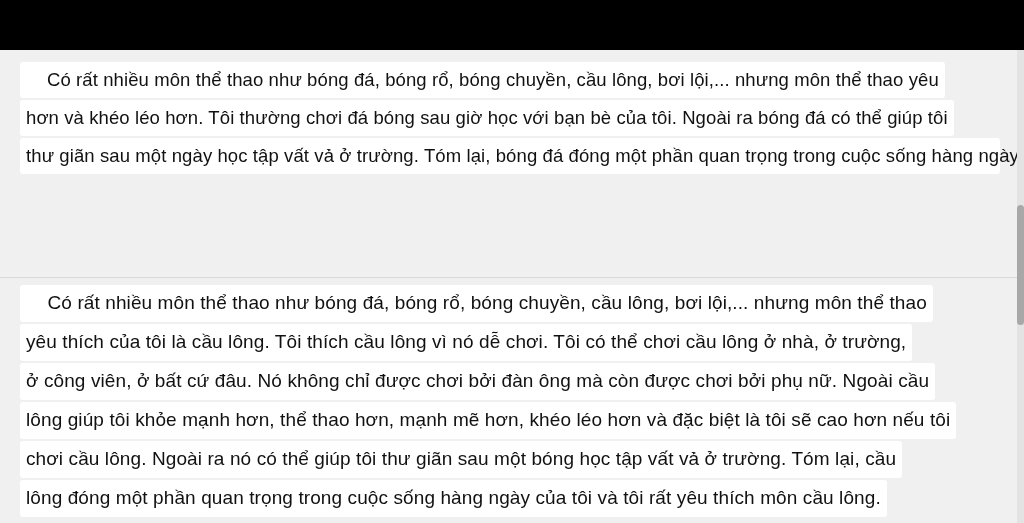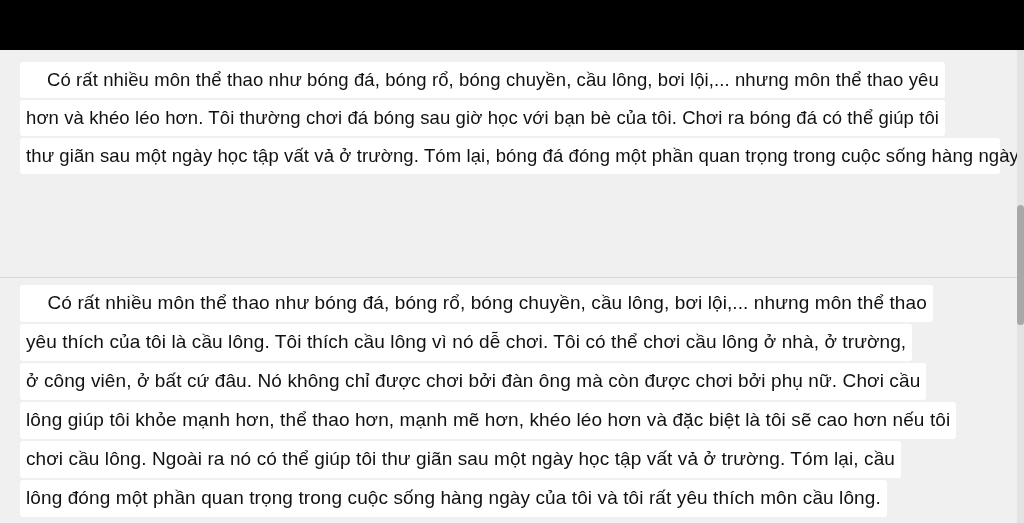--- a/index.html
+++ b/index.html
@@ -102,34 +102,34 @@
 
 <div class="screen">
 
   <div class="band-top"></div>
 
   <div class="page">
 
     <div class="paragraph para1">
       <div class="para-block">
         <span class="line">    Có rất nhiều môn thể thao như bóng đá, bóng rổ, bóng chuyền, cầu lông, bơi lội,... nhưng môn thể thao yêu</span>
-        <span class="line">hơn và khéo léo hơn. Tôi thường chơi đá bóng sau giờ học với bạn bè của tôi. Chơi ra bóng đá có thể giúp tôi</span>
+        <span class="line">hơn và khéo léo hơn. Tôi thường chơi đá bóng sau giờ học với bạn bè của tôi. Ngoài ra bóng đá có thể giúp tôi</span>
         <span class="line">thư giãn sau một ngày học tập vất vả ở trường. Tóm lại, bóng đá đóng một phần quan trọng trong cuộc sống hàng ngày</span>
       </div>
     </div>
 
     <div class="sep"></div>
 
     <div class="paragraph para2">
       <div class="para-block">
         <span class="line">    Có rất nhiều môn thể thao như bóng đá, bóng rổ, bóng chuyền, cầu lông, bơi lội,... nhưng môn thể thao</span>
         <span class="line">yêu thích của tôi là cầu lông. Tôi thích cầu lông vì nó dễ chơi. Tôi có thể chơi cầu lông ở nhà, ở trường,</span>
-        <span class="line">ở công viên, ở bất cứ đâu. Nó không chỉ được chơi bởi đàn ông mà còn được chơi bởi phụ nữ. Chơi cầu</span>
+        <span class="line">ở công viên, ở bất cứ đâu. Nó không chỉ được chơi bởi đàn ông mà còn được chơi bởi phụ nữ. Ngoài cầu</span>
         <span class="line">lông giúp tôi khỏe mạnh hơn, thể thao hơn, mạnh mẽ hơn, khéo léo hơn và đặc biệt là tôi sẽ cao hơn nếu tôi</span>
-        <span class="line">chơi cầu lông. Ngoài ra nó có thể giúp tôi thư giãn sau một ngày học tập vất vả ở trường. Tóm lại, cầu</span>
+        <span class="line">chơi cầu lông. Ngoài ra nó có thể giúp tôi thư giãn sau một bóng học tập vất vả ở trường. Tóm lại, cầu</span>
         <span class="line">lông đóng một phần quan trọng trong cuộc sống hàng ngày của tôi và tôi rất yêu thích môn cầu lông.</span>
       </div>
     </div>
 
   </div>
 
   <div class="scroll-track">
     <div class="scroll-thumb"></div>
   </div>
 

